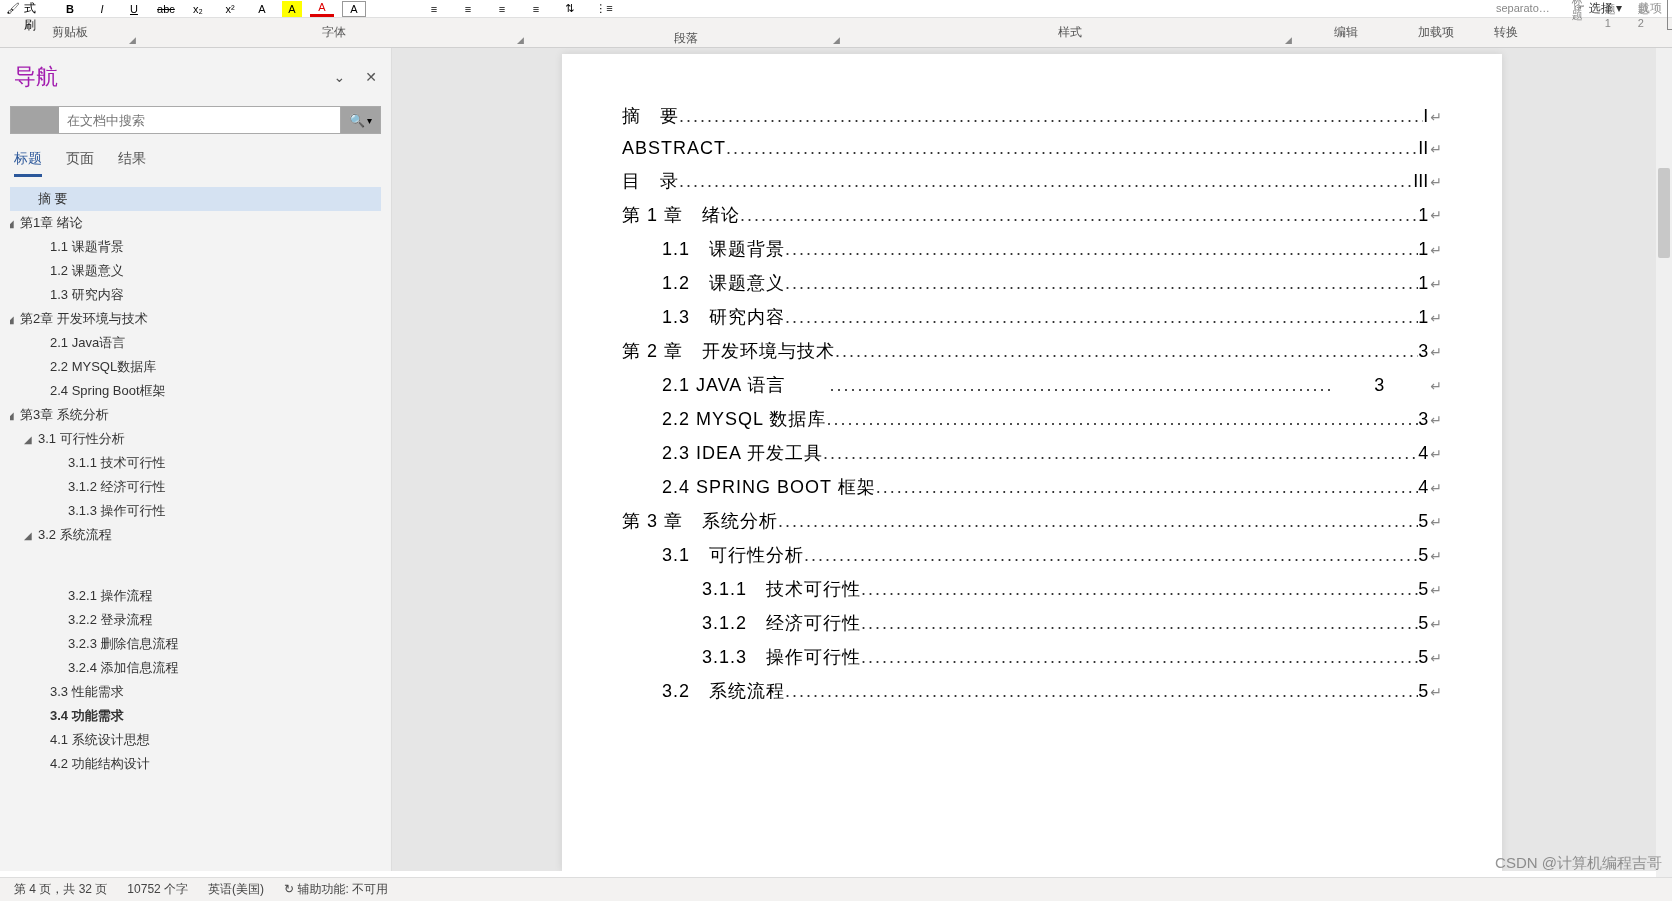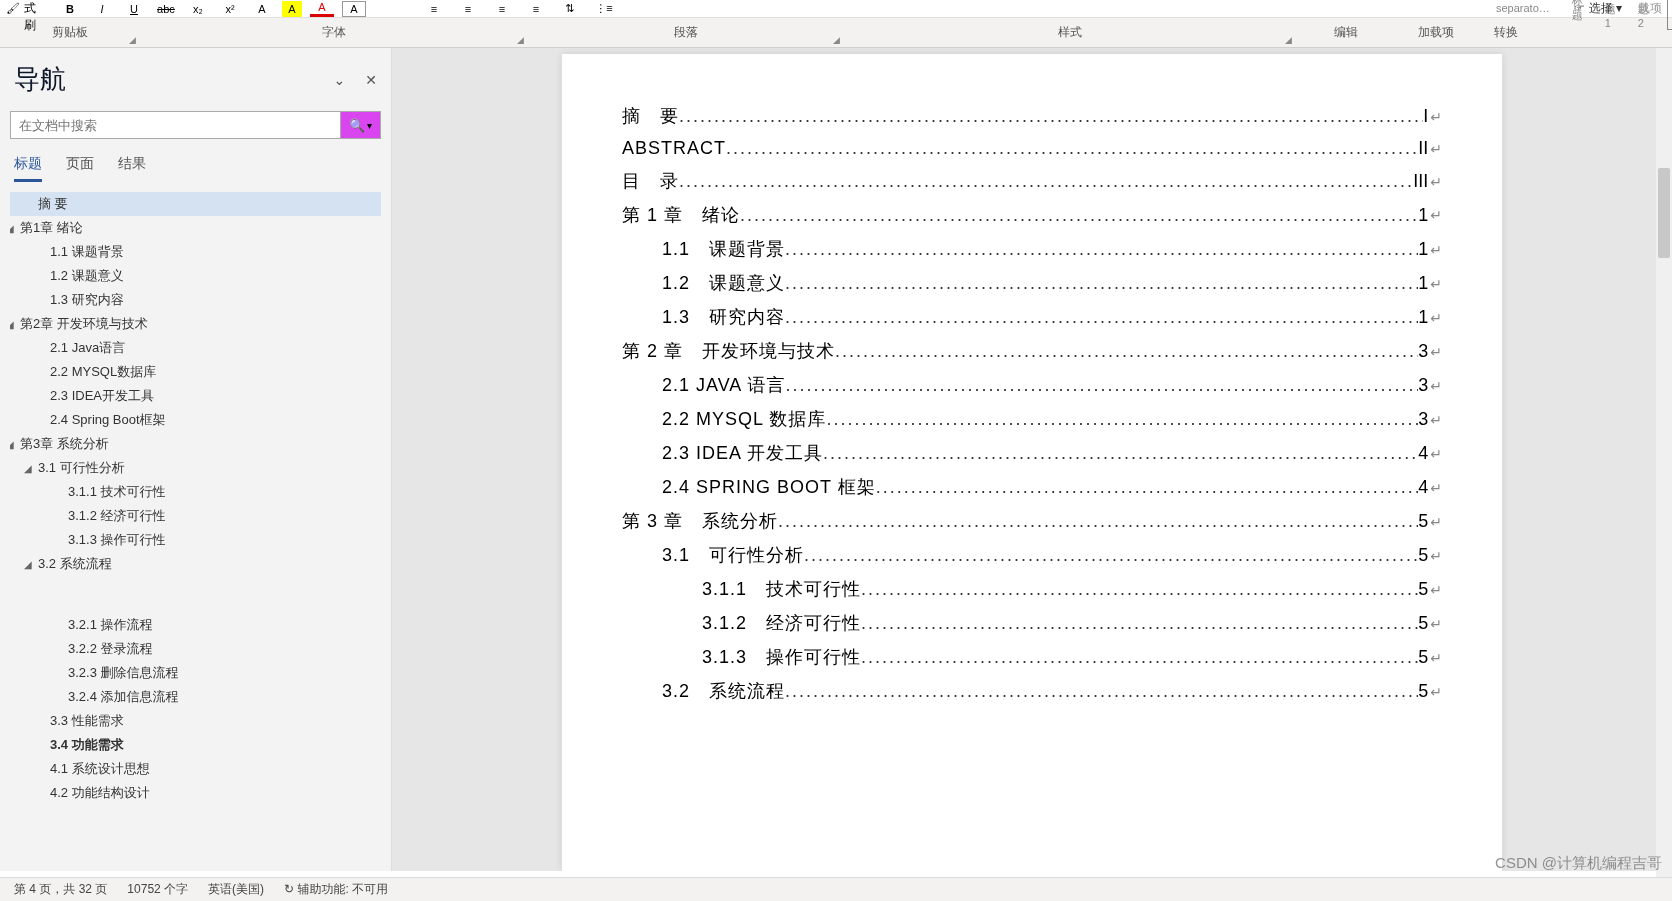--- a/index.html
+++ b/index.html
@@ -13,25 +13,25 @@
     .underline { text-decoration: underline; }
     
     .ribbon-groups { height: 30px; background: #f3f2f1; display: flex; border-bottom: 1px solid #d0d0d0; font-size: 12px; color: #555; }
     .rgroup { flex-shrink: 0; text-align: center; position: relative; display: flex; align-items: center; justify-content: center; }
     .rgroup .launcher { position: absolute; right: 4px; bottom: 2px; font-size: 9px; color: #888; cursor: pointer; }
     
     .main { display: flex; height: 823px; }
     
     .nav-panel { width: 392px; background: #f3f3f3; border-right: 1px solid #ddd; display: flex; flex-direction: column; padding: 14px 10px 0 10px; }
     .nav-header { display: flex; align-items: center; justify-content: space-between; margin-bottom: 14px; padding: 0 4px; }
-    .nav-title { font-size: 26px; color: #0f172a; }
+    .nav-title { font-size: 22px; color: #a21caf; }
     .nav-controls { display: flex; gap: 20px; }
     .nav-ctl { font-size: 14px; color: #555; cursor: pointer; }
     
-    .search-box { display: flex; border: 1px solid #aaa; background: #d946ef; height: 28px; margin-bottom: 16px; }
+    .search-box { display: flex; border: 1px solid #aaa; background: #a3a3a3; height: 28px; margin-bottom: 16px; padding-left: 48px; }
     .search-input { flex: 1; border: none; outline: none; padding: 0 8px; font-size: 13px; }
     .search-btn { width: 40px; border-left: 1px solid #aaa; display: flex; align-items: center; justify-content: center; font-size: 13px; cursor: pointer; gap: 2px; }
     
     .nav-tabs { display: flex; gap: 24px; padding-left: 4px; margin-bottom: 10px; font-size: 14px; }
     .nav-tab { cursor: pointer; padding-bottom: 6px; color: #555; }
     .nav-tab.active { color: #2b579a; border-bottom: 3px solid #2b579a; font-weight: 500; }
     
     .outline { flex: 1; overflow-y: auto; font-size: 13px; color: #333; }
     .outline-item { padding: 3px 6px; cursor: pointer; white-space: nowrap; display: flex; align-items: center; }
     .outline-item.selected { background: #d5e2f2; }
@@ -99,21 +99,21 @@
 
 <div class="ribbon-groups">
   <div class="rgroup" style="width:140px;">
       <span>剪贴板</span>
       <span class="launcher">◢</span>
     </div>
   <div class="rgroup" style="width:388px;">
       <span>字体</span>
       <span class="launcher">◢</span>
     </div>
-  <div class="rgroup" style="width:316px;">
+  <div class="rgroup" style="width:316px;align-items:flex-end;">
       <span>段落</span>
       <span class="launcher">◢</span>
     </div>
   <div class="rgroup" style="width:452px;">
       <span>样式</span>
       <span class="launcher">◢</span>
     </div>
   <div class="rgroup" style="width:100px;">
       <span>编辑</span>
     </div>
@@ -167,23 +167,20 @@
           <span class="chev" style="transform: rotate(0deg); display: inline-block; margin-left: -14px; margin-right: 2px;">◢</span>
           <span>第2章 开发环境与技术</span>
         </div>
         <div class="outline-item" style="padding-left: 40px;">
           <span>2.1 Java语言</span>
         </div>
         <div class="outline-item" style="padding-left: 40px;">
           <span>2.2 MYSQL数据库</span>
         </div>
         <div class="outline-item" style="padding-left: 40px;">
-          <span>2.3 IDEA开发工具</span>
-        </div>
-        <div class="outline-item" style="padding-left: 40px;">
           <span>2.4 Spring Boot框架</span>
         </div>
         <div class="outline-item" style="padding-left: 10px;">
           <span class="chev" style="transform: rotate(0deg); display: inline-block; margin-left: -14px; margin-right: 2px;">◢</span>
           <span>第3章 系统分析</span>
         </div>
         <div class="outline-item" style="padding-left: 28px;">
           <span class="chev" style="transform: rotate(0deg); display: inline-block; margin-left: -14px; margin-right: 2px;">◢</span>
           <span>3.1 可行性分析</span>
         </div>
@@ -270,21 +267,21 @@
           <span class="toc-dots">........................................................................................................................................................................................................</span>
           <span class="toc-page"> 1</span>
           <span class="toc-crlf">↵</span>
         </div>
         <div class="toc-line" style="padding-left: 0px;">
           <span class="toc-title">第 2 章　开发环境与技术 </span>
           <span class="toc-dots">........................................................................................................................................................................................................</span>
           <span class="toc-page"> 3</span>
           <span class="toc-crlf">↵</span>
         </div>
-        <div class="toc-line" style="padding-left: 40px;">
+        <div class="toc-line" style="padding-left: 40px; gap: 44px;">
           <span class="toc-title">2.1 JAVA 语言 </span>
           <span class="toc-dots">........................................................................................................................................................................................................</span>
           <span class="toc-page"> 3</span>
           <span class="toc-crlf">↵</span>
         </div>
         <div class="toc-line" style="padding-left: 40px;">
           <span class="toc-title">2.2 MYSQL 数据库 </span>
           <span class="toc-dots">........................................................................................................................................................................................................</span>
           <span class="toc-page"> 3</span>
           <span class="toc-crlf">↵</span>

